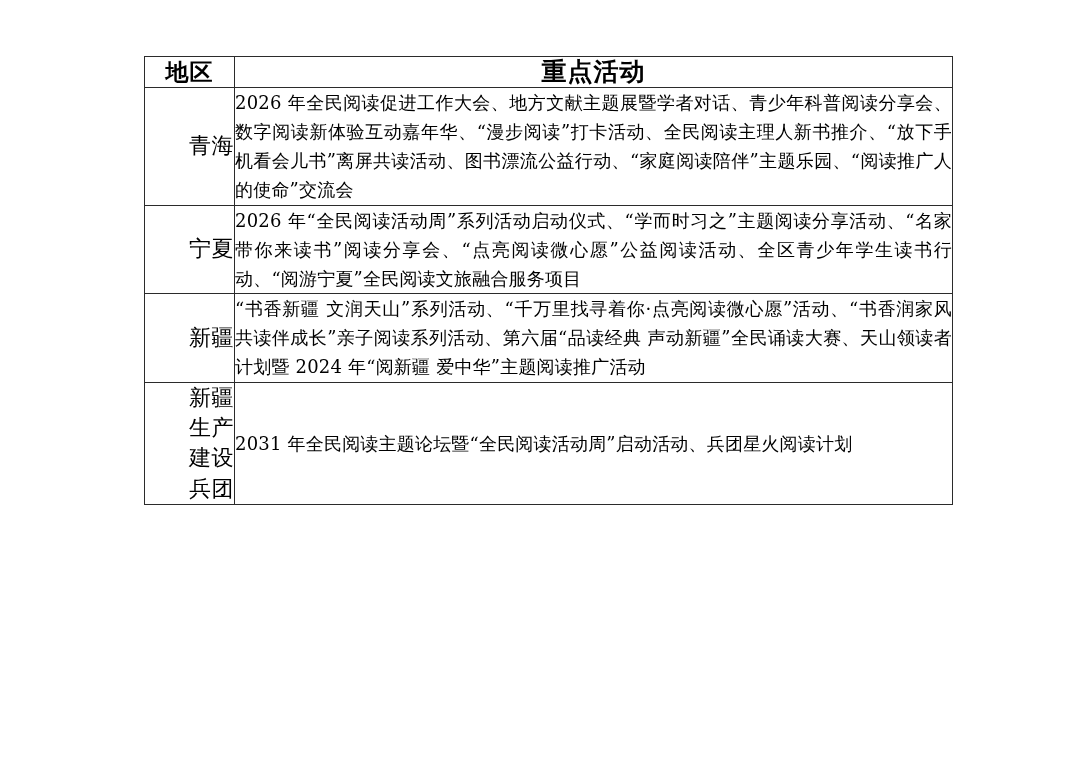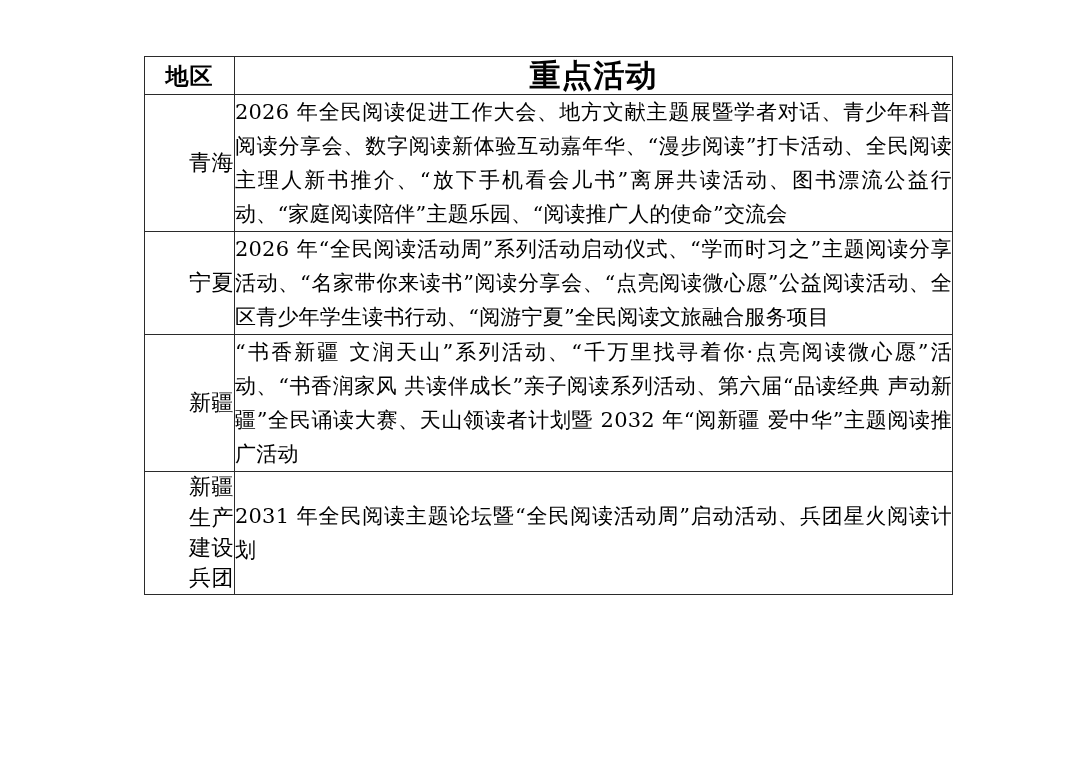--- a/index.html
+++ b/index.html
@@ -41,34 +41,34 @@
 
   .head-region, .head-activity {
     text-align: center;
     font-weight: bold;
     font-size: 23px;
     letter-spacing: 1px;
     padding: 11px 0 12px 0;
     line-height: 1.2;
   }
   .head-activity {
-    font-size: 31px;
+    font-size: 25px;
   }
   .region-cell {
     text-align: right;
     font-size: 22px;
     line-height: 1.38;
     padding: 6px 4px;
     letter-spacing: 0.5px;
   }
   .region-cell .stack-char {
     display: block;
   }
   .activity-cell {
-    font-size: 21px;
+    font-size: 18px;
     line-height: 1.62;
     padding: 12px 14px 12px 13px;
     text-align: justify;
     text-justify: inter-ideograph;
     letter-spacing: 0.2px;
   }
   .activity-cell p {
     margin: 0;
     text-indent: 0;
   }
@@ -97,21 +97,21 @@
       </tr>
       <tr>
         <td class="region-cell">宁夏</td>
         <td class="activity-cell">
           <p>2026 年“全民阅读活动周”系列活动启动仪式、“学而时习之”主题阅读分享活动、“名家带你来读书”阅读分享会、“点亮阅读微心愿”公益阅读活动、全区青少年学生读书行动、“阅游宁夏”全民阅读文旅融合服务项目</p>
         </td>
       </tr>
       <tr>
         <td class="region-cell">新疆</td>
         <td class="activity-cell">
-          <p>“书香新疆 文润天山”系列活动、“千万里找寻着你·点亮阅读微心愿”活动、“书香润家风 共读伴成长”亲子阅读系列活动、第六届“品读经典 声动新疆”全民诵读大赛、天山领读者计划暨 2032 年“阅新疆 爱中华”主题阅读推广活动</p>
+          <p>“书香新疆 文润天山”系列活动、“千万里找寻着你·点亮阅读微心愿”活动、“书香润家风 共读伴成长”亲子阅读系列活动、第六届“品读经典 声动新疆”全民诵读大赛、天山领读者计划暨 2024 年“阅新疆 爱中华”主题阅读推广活动</p>
         </td>
       </tr>
       <tr>
         <td class="region-cell">
           <span class="stack-char">新疆</span>
           <span class="stack-char">生产</span>
           <span class="stack-char">建设</span>
           <span class="stack-char">兵团</span>
         </td>
         <td class="activity-cell">

